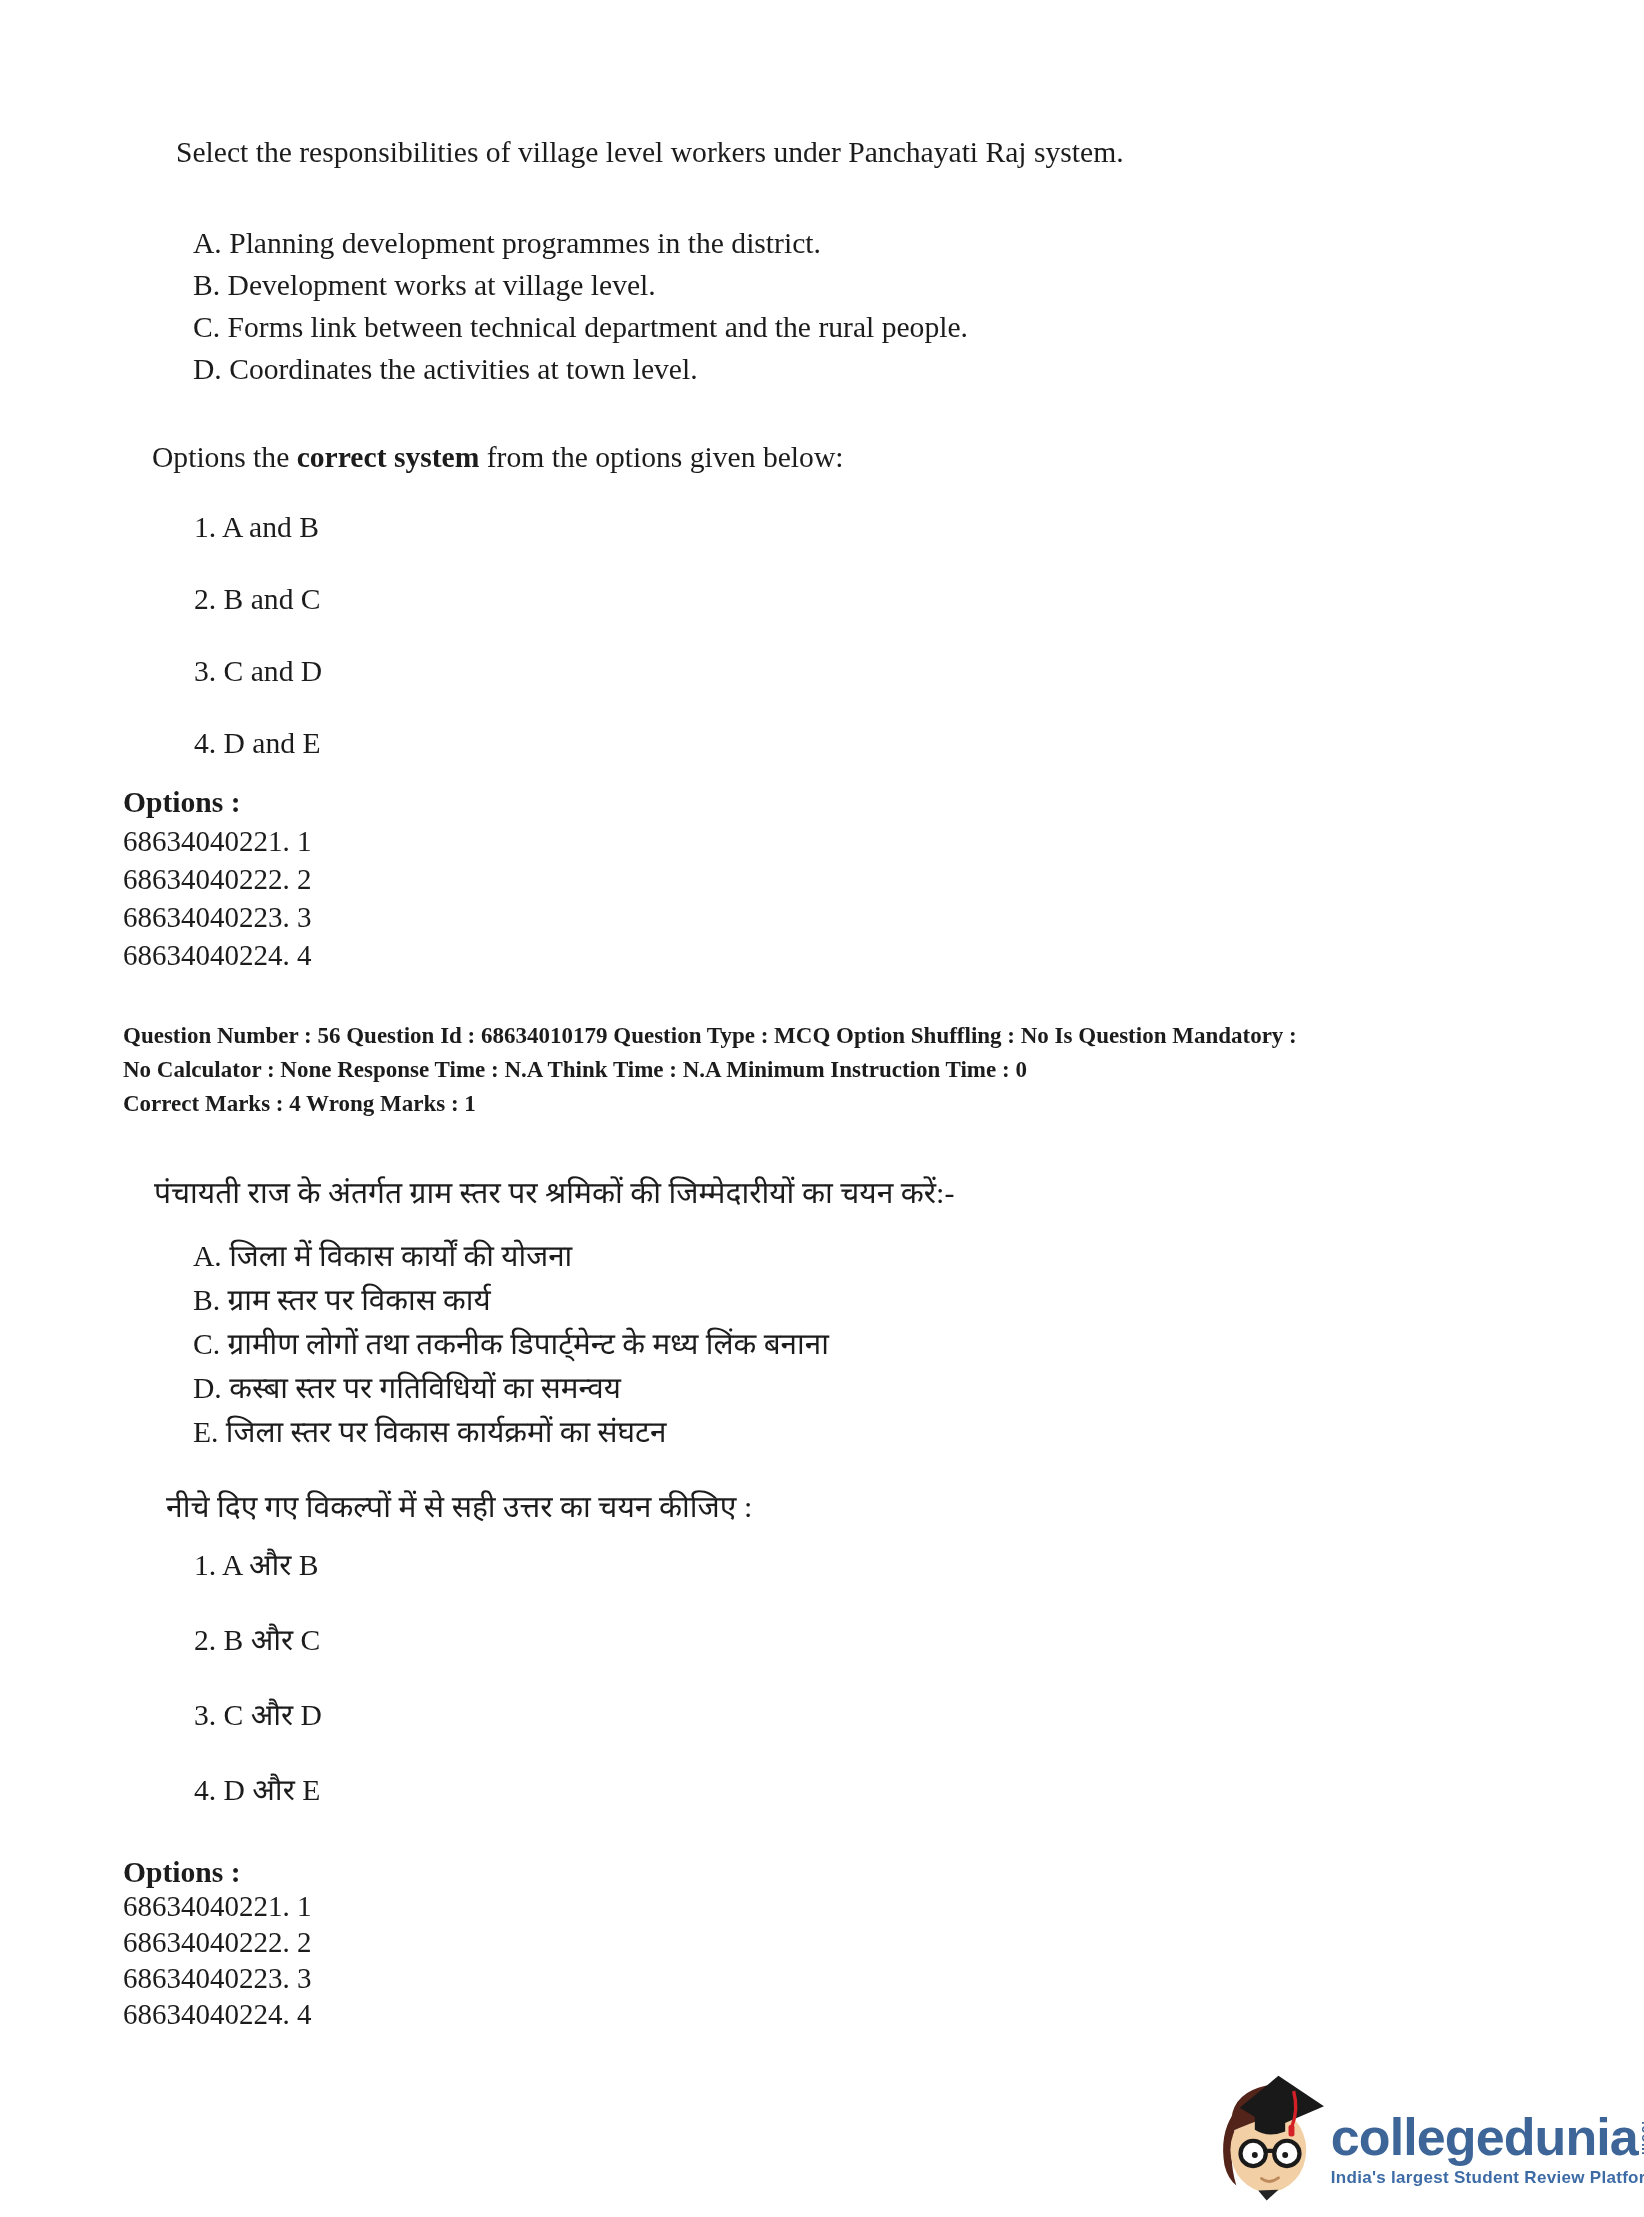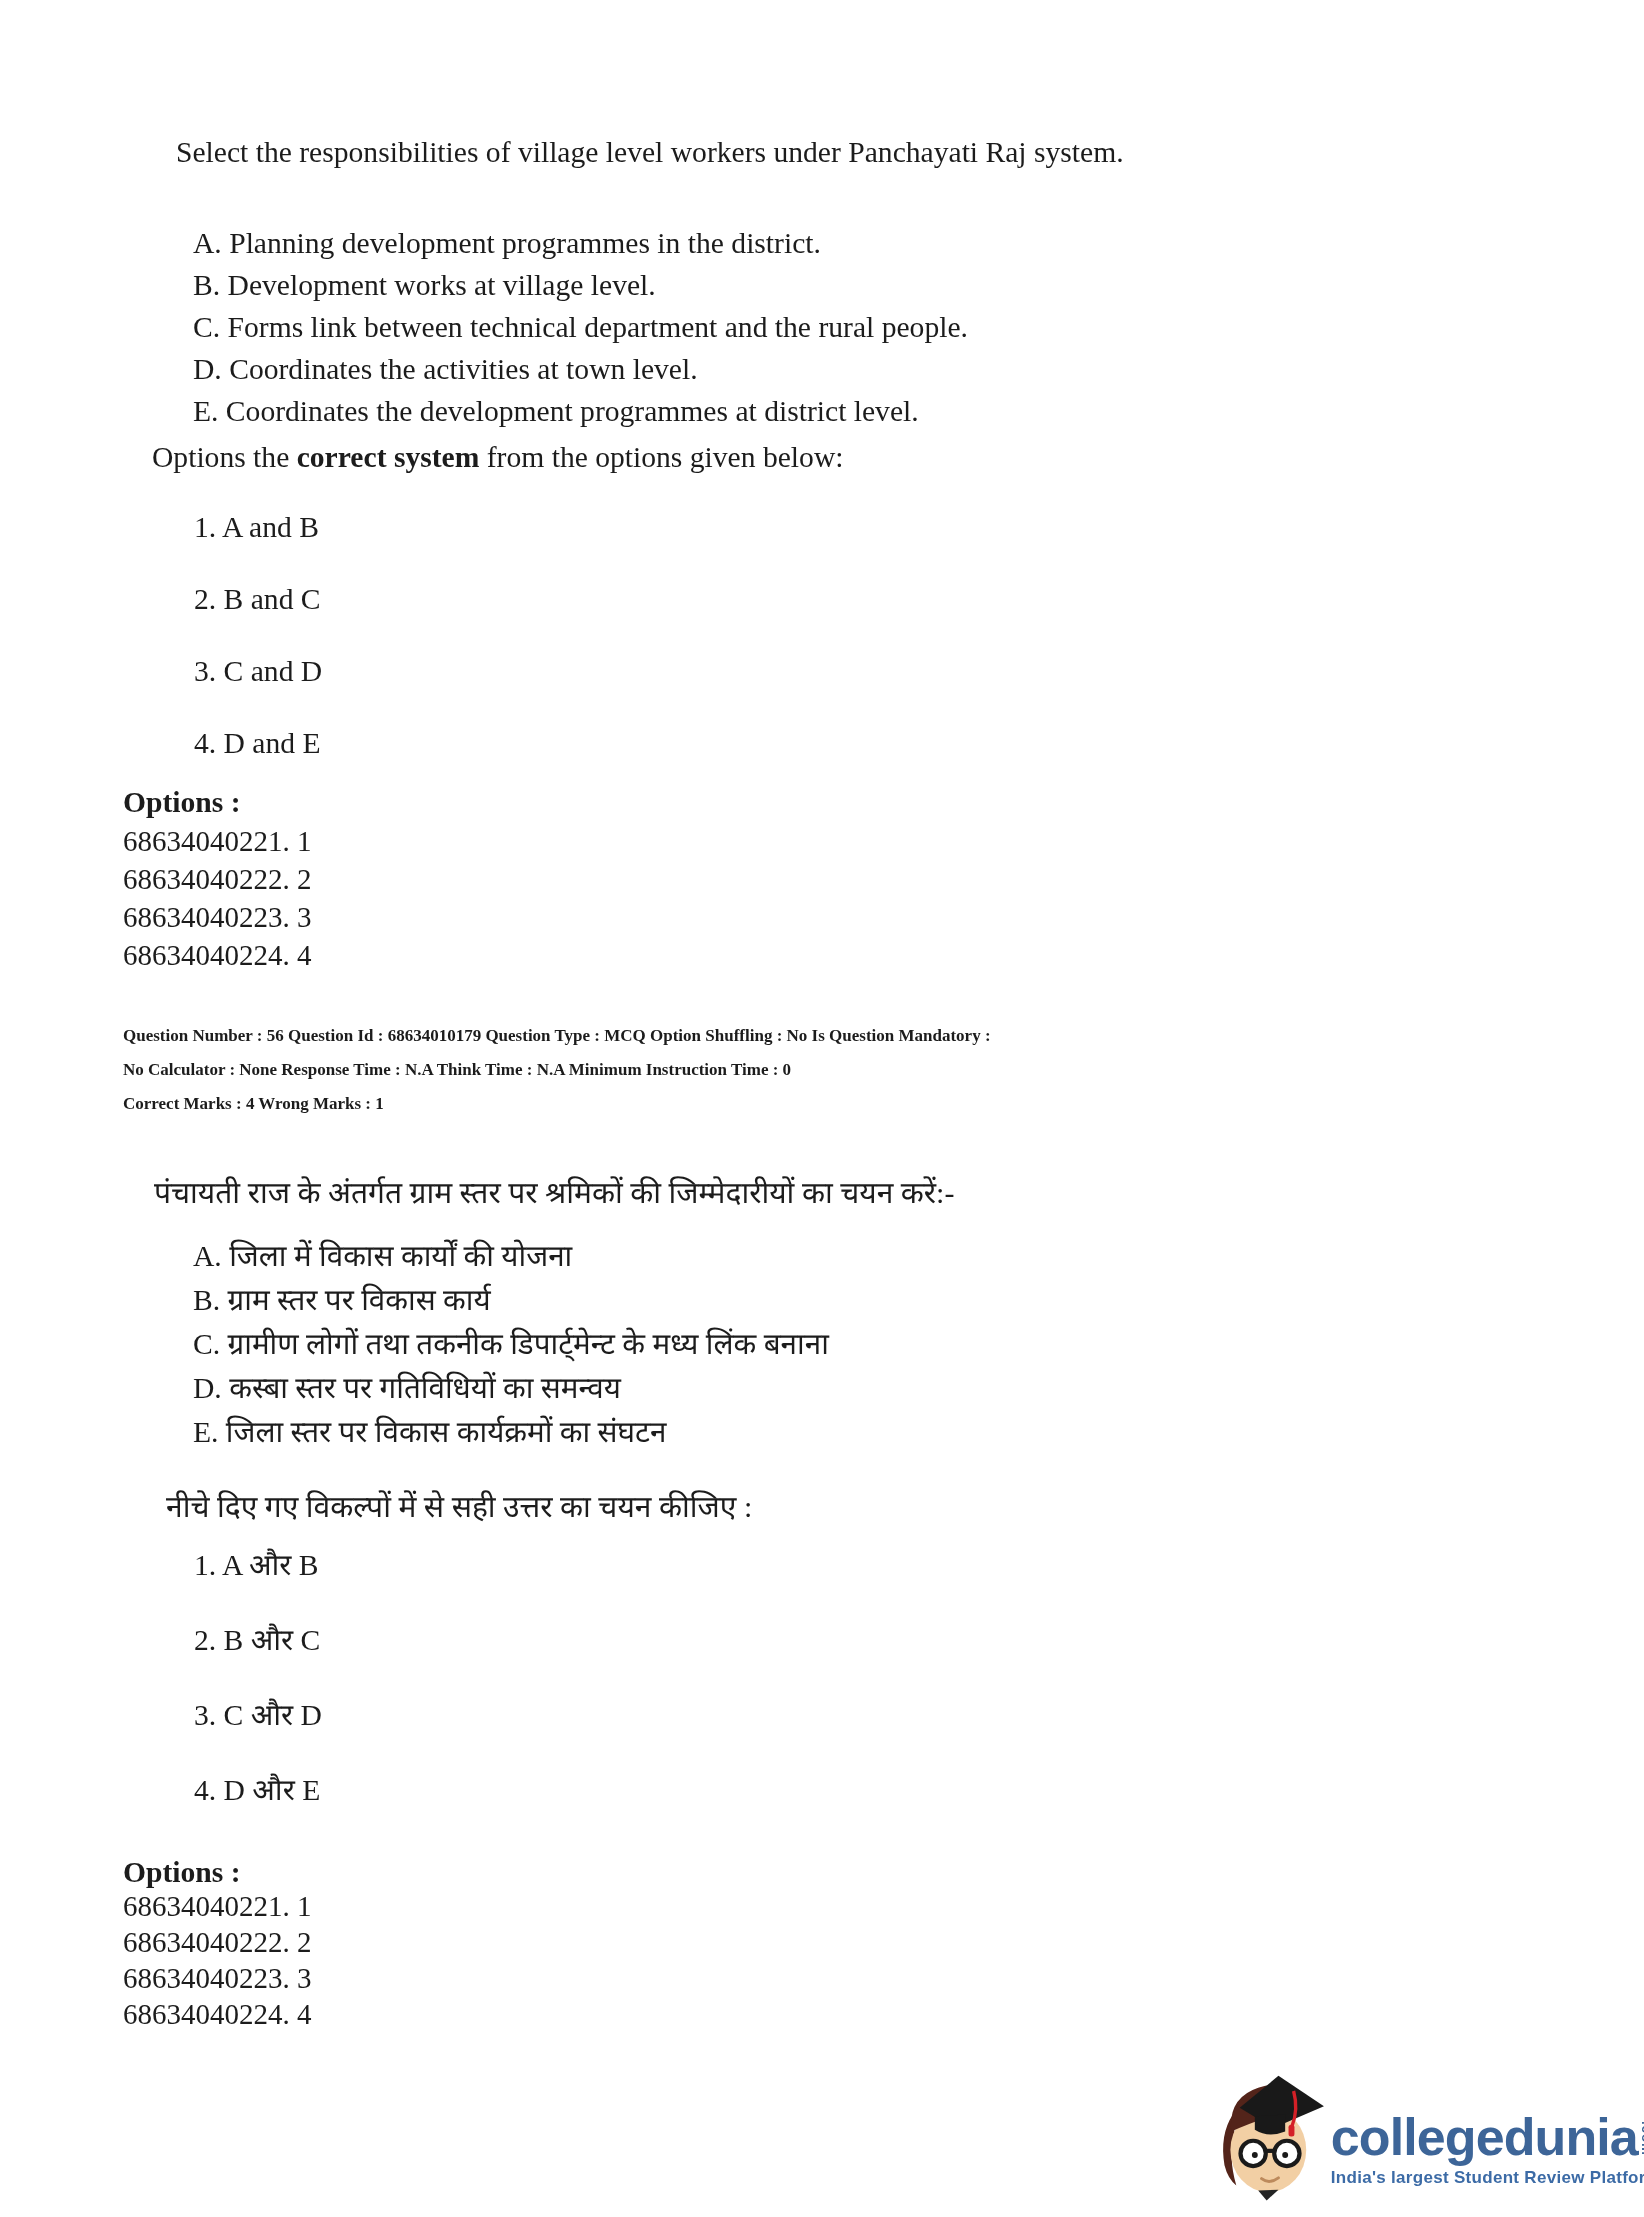--- a/index.html
+++ b/index.html
@@ -38,21 +38,21 @@
     line-height: 72px;
   }
   .options-heading { font-weight: bold; font-size: 29.6px; }
   .options-heading-1 { left: 123px; top: 786px; }
   .id-list { font-size: 29px; line-height: 38px; }
   .id-list-1 { left: 123px; top: 822px; }
   .metadata {
     left: 123px; top: 1019px;
     width: 1433px;
     font-weight: bold;
-    font-size: 17px;
+    font-size: 23px;
     line-height: 34px;
   }
   .metadata span { display: block; }
   .hi-title {
     left: 154px; top: 1171px;
     font-size: 30px;
   }
   .stmt-list-hi {
     left: 193px; top: 1234px;
     font-size: 29.6px;
@@ -109,21 +109,20 @@
 </head>
 <body>
 
 <div class="abs q-title">Select the responsibilities of village level workers under Panchayati Raj system.</div>
 
 <div class="abs stmt-list">
   <div>A. Planning development programmes in the district.</div>
   <div>B. Development works at village level.</div>
   <div>C. Forms link between technical department and the rural people.</div>
   <div>D. Coordinates the activities at town level.</div>
-  <div>E. Coordinates the development programmes at district level.</div>
 </div>
 
 <div class="abs choose-line">
   <span>Options the </span><b>correct system</b><span> from the options given below:</span>
 </div>
 
 <div class="abs choice-list-en">
   <div>1. A and B</div>
   <div>2. B and C</div>
   <div>3. C and D</div>

